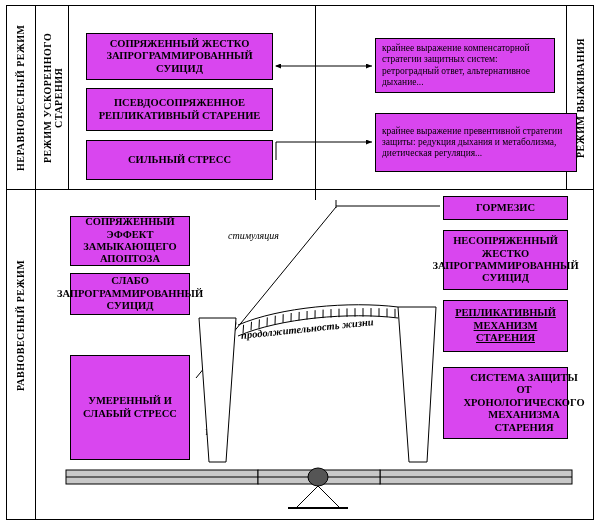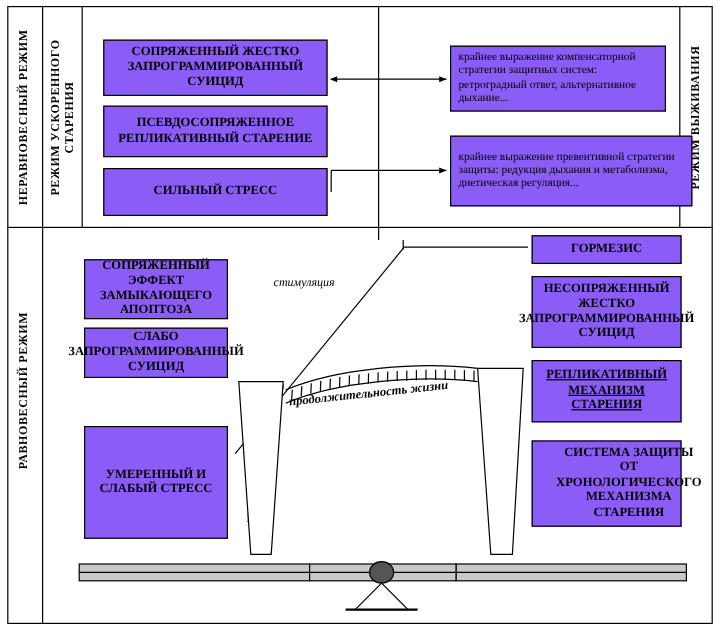--- a/index.html
+++ b/index.html
@@ -30,21 +30,21 @@
     border: 1px solid #000;
     box-sizing: border-box;
     display: flex;
     align-items: center;
     justify-content: center;
     text-align: center;
     font-size: 10.5px;
     line-height: 1.18;
     font-weight: bold;
     padding: 2px 3px;
-    background: #8b5cf6;
+    background: #d946ef;
   }
   .box.plain {
     font-weight: normal;
   }
   .vlabel {
     position: absolute;
     font-size: 10px;
     font-weight: bold;
     letter-spacing: 0.5px;
     writing-mode: vertical-rl;
@@ -116,21 +116,21 @@
 
   <div class="box" style="left:86px; top:33px; width:187px; height:47px;">СОПРЯЖЕННЫЙ ЖЕСТКО ЗАПРОГРАММИРОВАННЫЙ СУИЦИД</div>
   <div class="box" style="left:86px; top:88px; width:187px; height:43px;">ПСЕВДОСОПРЯЖЕННОЕ РЕПЛИКАТИВНЫЙ СТАРЕНИЕ</div>
   <div class="box" style="left:86px; top:140px; width:187px; height:40px;">СИЛЬНЫЙ СТРЕСС</div>
 
   <div class="box plain" style="left:375px; top:38px; width:180px; height:55px; font-size:9.5px; text-align:left; justify-content:flex-start; padding:3px 6px;">крайнее выражение компенсаторной стратегии защитных систем: ретроградный ответ, альтернативное дыхание...</div>
   <div class="box plain" style="left:375px; top:113px; width:202px; height:59px; font-size:9.5px; text-align:left; justify-content:flex-start; padding:3px 6px;">крайнее выражение превентивной стратегии защиты: редукция дыхания и метаболизма, диетическая регуляция...</div>
 
   <div class="box" style="left:70px; top:216px; width:120px; height:50px;">СОПРЯЖЕННЫЙ ЭФФЕКТ ЗАМЫКАЮЩЕГО АПОПТОЗА</div>
   <div class="box" style="left:70px; top:273px; width:120px; height:42px;">СЛАБО ЗАПРОГРАММИРОВАННЫЙ СУИЦИД</div>
-  <div class="box" style="left:70px; top:355px; width:120px; height:94px;">УМЕРЕННЫЙ И СЛАБЫЙ СТРЕСС</div>
+  <div class="box" style="left:70px; top:355px; width:120px; height:105px;">УМЕРЕННЫЙ И СЛАБЫЙ СТРЕСС</div>
 
   <div class="box" style="left:443px; top:196px; width:125px; height:24px;">ГОРМЕЗИС</div>
   <div class="box" style="left:443px; top:230px; width:125px; height:60px;">НЕСОПРЯЖЕННЫЙ ЖЕСТКО ЗАПРОГРАММИРОВАННЫЙ СУИЦИД</div>
   <div class="box" style="left:443px; top:300px; width:125px; height:52px;text-decoration:underline;">РЕПЛИКАТИВНЫЙ МЕХАНИЗМ СТАРЕНИЯ</div>
   <div class="box" style="left:443px; top:367px; width:125px; height:72px;padding-left:40px;">СИСТЕМА ЗАЩИТЫ ОТ ХРОНОЛОГИЧЕСКОГО МЕХАНИЗМА СТАРЕНИЯ</div>
 
   <div class="note" style="left:228px; top:230px;">стимуляция</div>
 
   <div class="axis-num" style="left:231px; top:318px;">0</div>
   <div class="axis-num" style="left:399px; top:307px;">∞</div>

